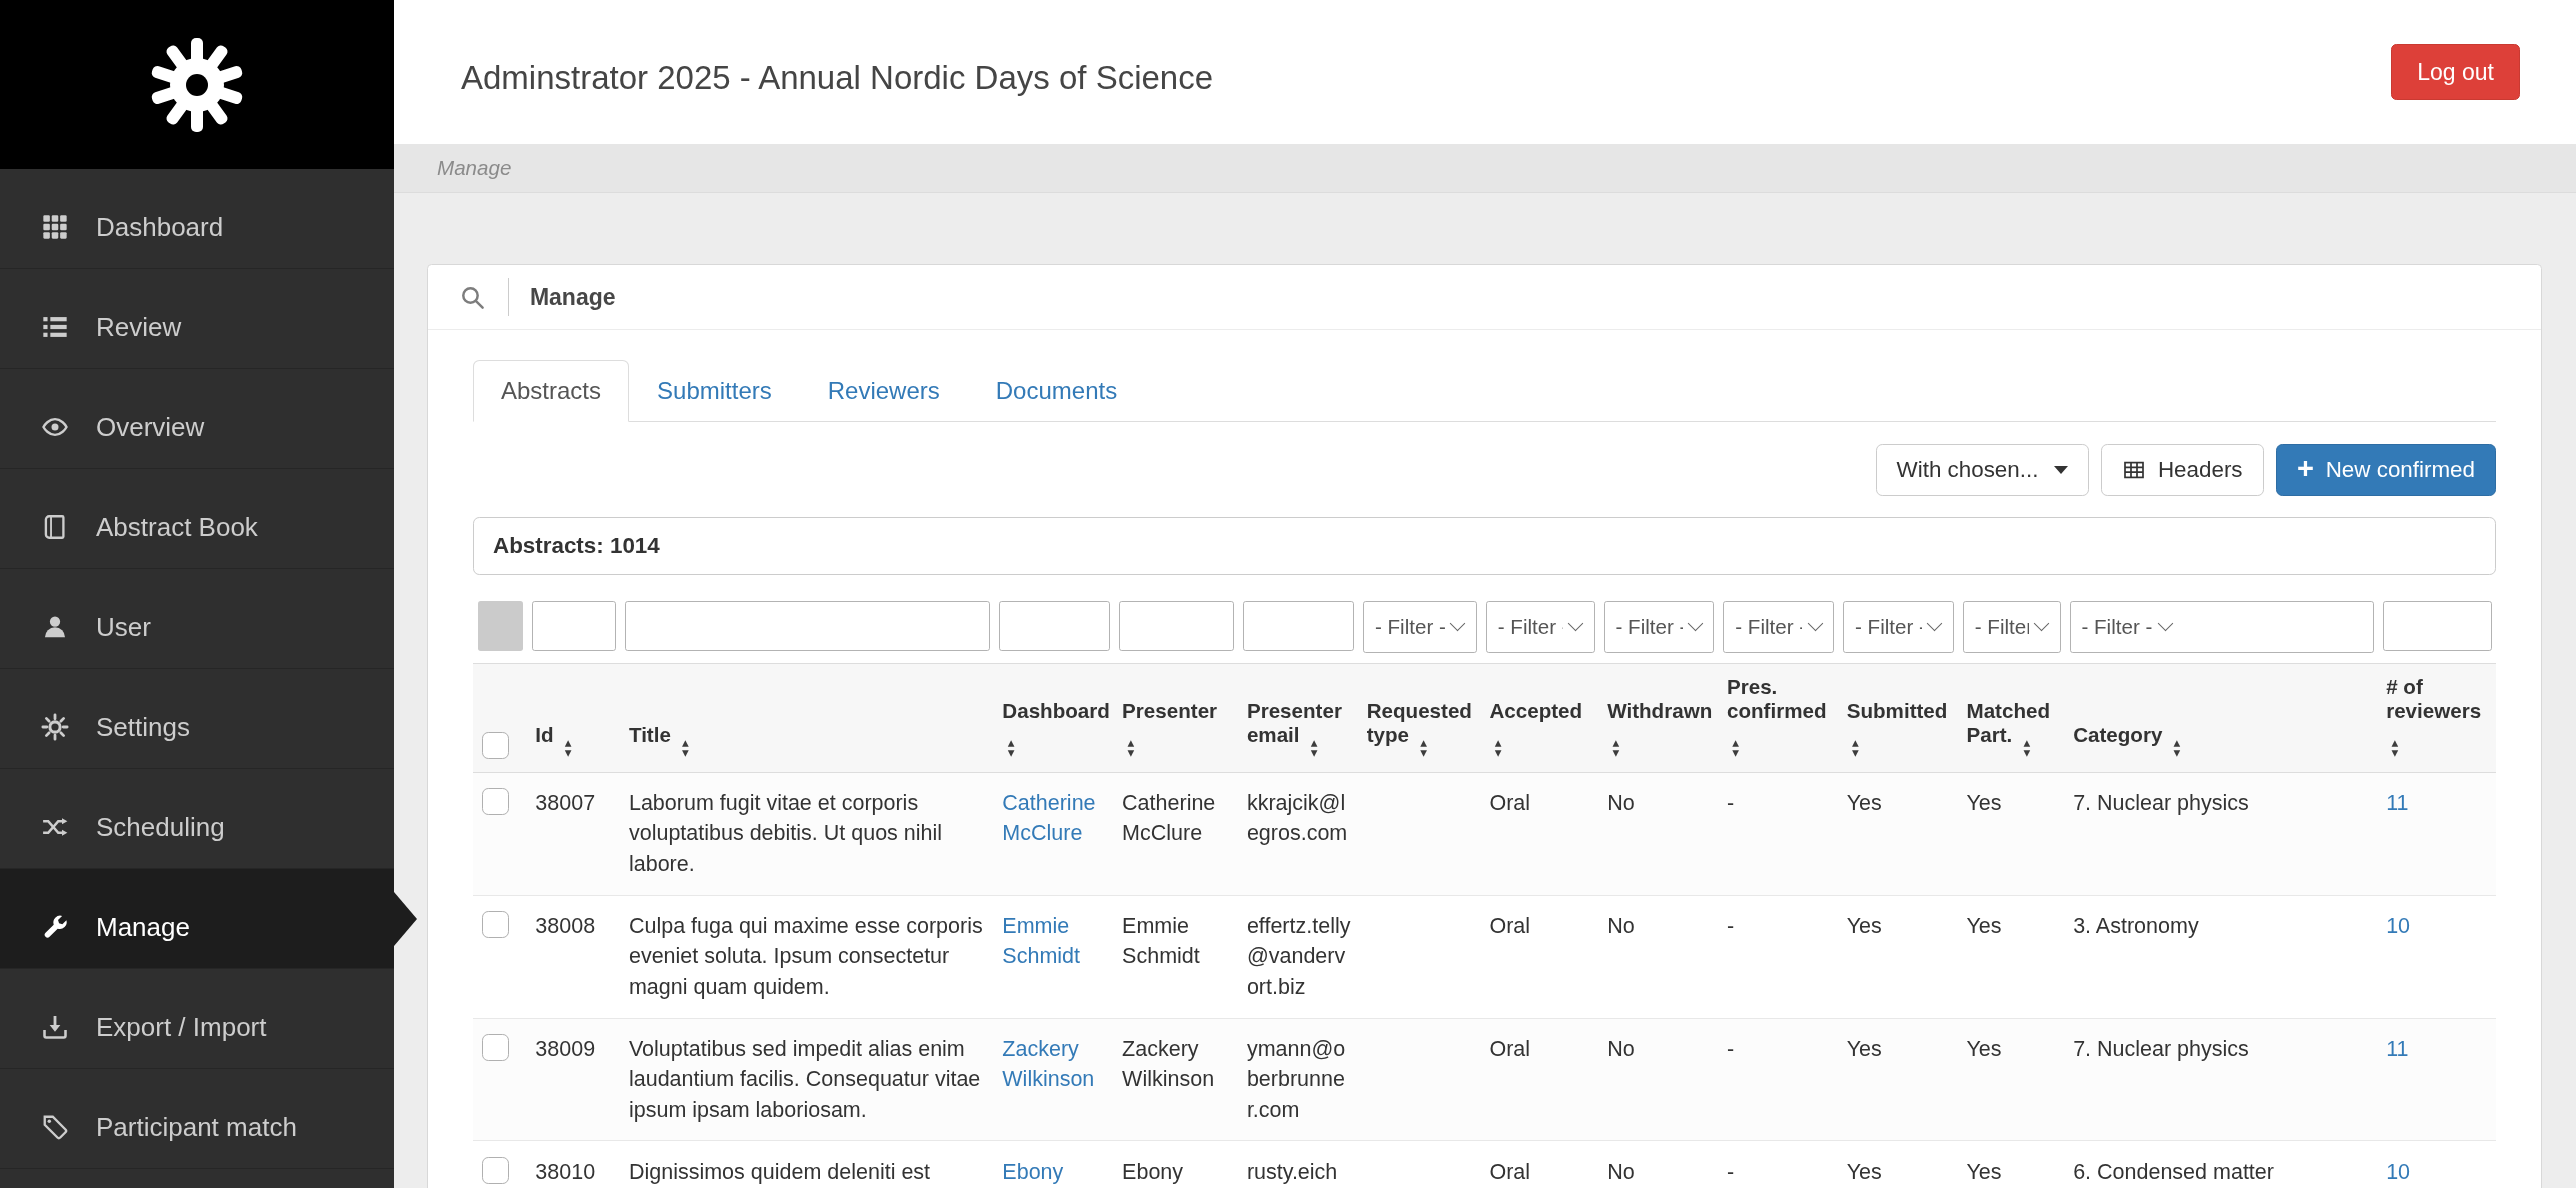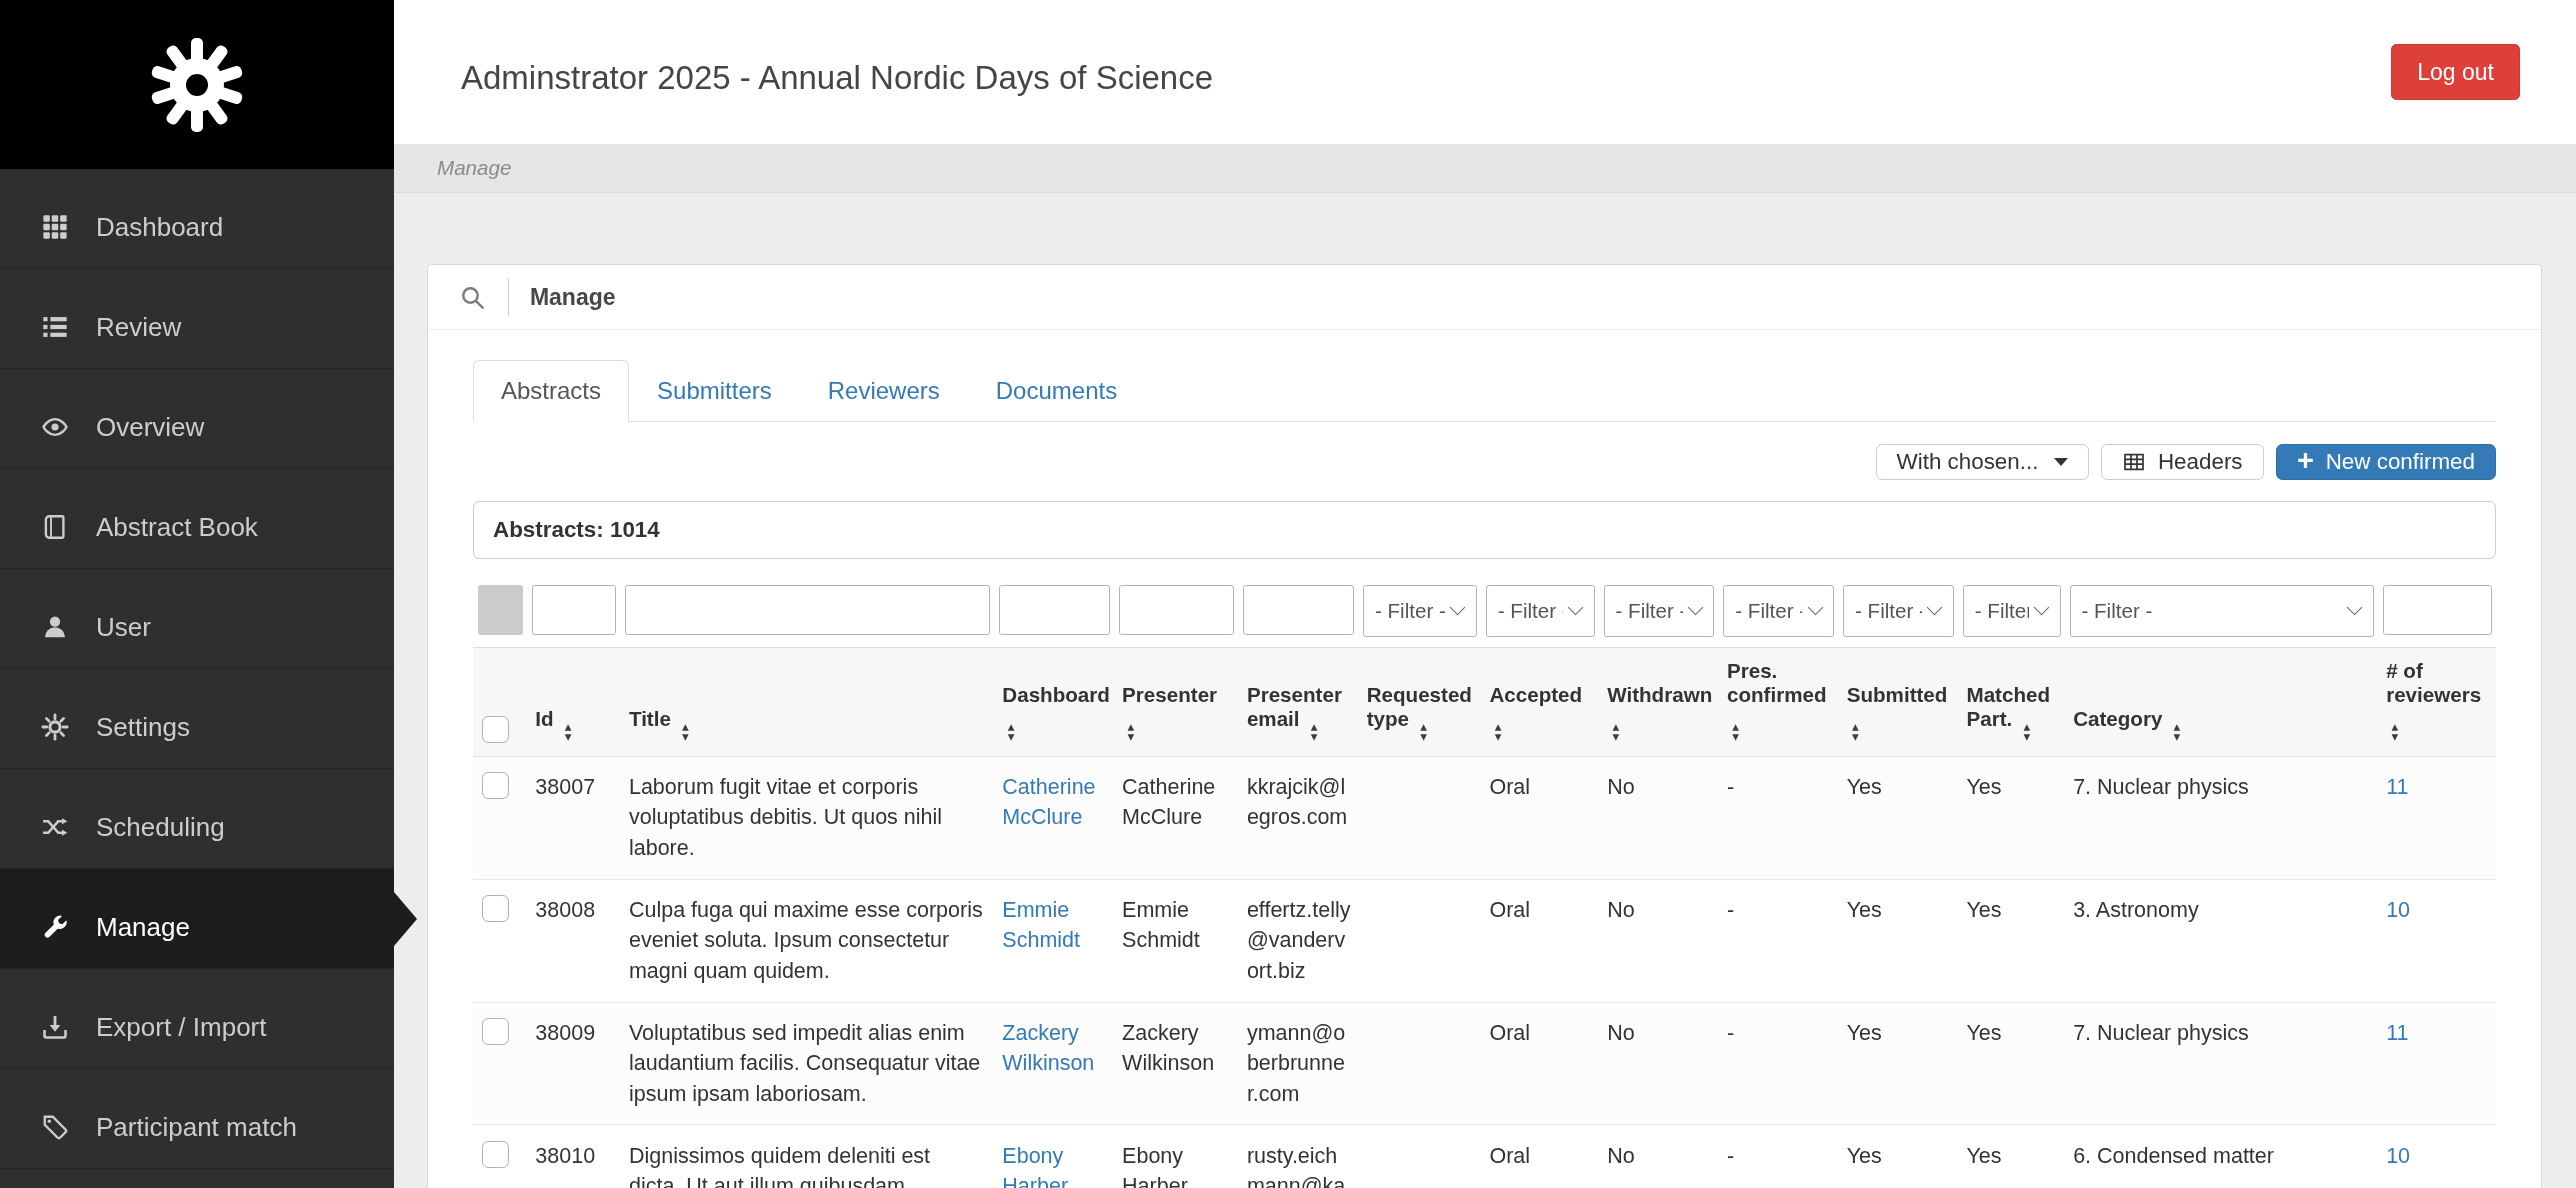--- a/index.html
+++ b/index.html
@@ -37,37 +37,37 @@
   .vdiv{width:0.9px;height:38px;background:#ccc;margin:0 21.5px}
   .card-title{font-weight:700;font-size:23px;color:#474747}
   .card-body{padding:30px 45px 54px}
   
   .tabs{display:flex;border-bottom:0.9px solid #ddd}
   .tab{display:block;padding:16px 27px;font-size:24px;color:#337ab7;text-decoration:none;
     border:0.9px solid transparent;border-radius:6.3px 6.3px 0 0;margin-bottom:-0.9px;cursor:pointer}
   .tab.active{color:#555;background:#fff;border-color:#ddd #ddd #fff}
   
   .toolbar{display:flex;justify-content:flex-end;align-items:center;gap:12.5px;margin-top:21.5px}
-  .btn{display:inline-flex;align-items:center;gap:11.7px;height:36px;padding:0 20px;background:#fff;
+  .btn{display:inline-flex;align-items:center;gap:11.7px;height:52px;padding:0 20px;background:#fff;
     border:0.9px solid #ccc;border-radius:6.3px;font-size:22.4px;color:#333;cursor:pointer;font-family:inherit}
   .btn-ico svg{width:24px;height:24px;display:block}
   .caret{width:0;height:0;border-left:7.2px solid transparent;border-right:7.2px solid transparent;
     border-top:8px solid #333;margin-left:3.6px}
   .btn-primary{background:#337ab7;border-color:#2e6da4;color:#fff}
   .plus{font-size:29px;font-weight:700;line-height:0;margin-top:-2.7px}
   
   .summary{margin-top:21.5px;border:0.9px solid #ccc;border-radius:6.3px;padding:15.2px 19px;
     font-size:22.4px;font-weight:700;color:#333}
   
   .grid{width:100%;border-collapse:collapse;table-layout:fixed;margin-top:21.5px}
   .grid th,.grid td{box-sizing:border-box}
   .f{padding:3.6px 4.5px 10.8px 4.5px;vertical-align:top}
   .filter-input{width:100%;height:50px;border:0.9px solid #b3b3b3;border-radius:2.7px;background:#fff;
     padding:0 10.8px;font-size:20.6px;color:#333;box-sizing:border-box;font-family:inherit}
-  .filter-select{display:flex;align-items:center;justify-content:space-between;height:50px;
+  .filter-select{display:flex;align-items:center;height:50px;
     border:0.9px solid #b3b3b3;border-radius:2.7px;background:#fff;padding:0 10.8px;font-size:20.6px;color:#555;
     overflow:hidden;white-space:nowrap;cursor:pointer}
   .fs-label{overflow:hidden;flex:0 1 auto}
   .sel-caret{flex:0 0 auto;width:10px;height:10px;border-right:1.8px solid #666;border-bottom:1.8px solid #666;
     transform:rotate(45deg);margin:-5.4px 1.8px 0 7.2px}
   .filter-disabled{height:50px;background:#cbcbcb;border-radius:2.7px}
   .head-row th{background:#f7f7f7;border-top:0.9px solid #ddd;border-bottom:0.9px solid #ddd;
     padding:10.8px 8px 12.5px;text-align:left;vertical-align:bottom;font-size:20.6px;font-weight:700;
     color:#333;line-height:24px}
   .head-row .cb-th{padding-left:9px}

